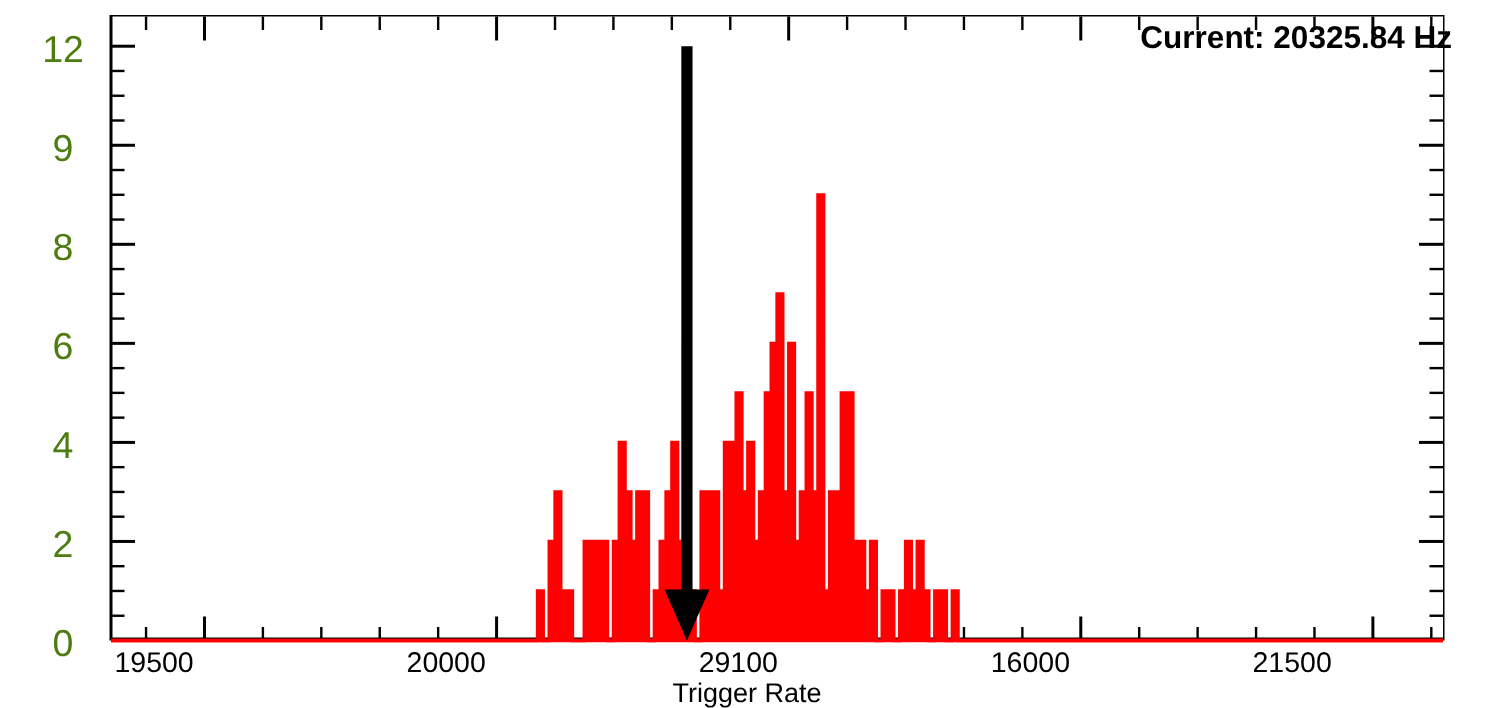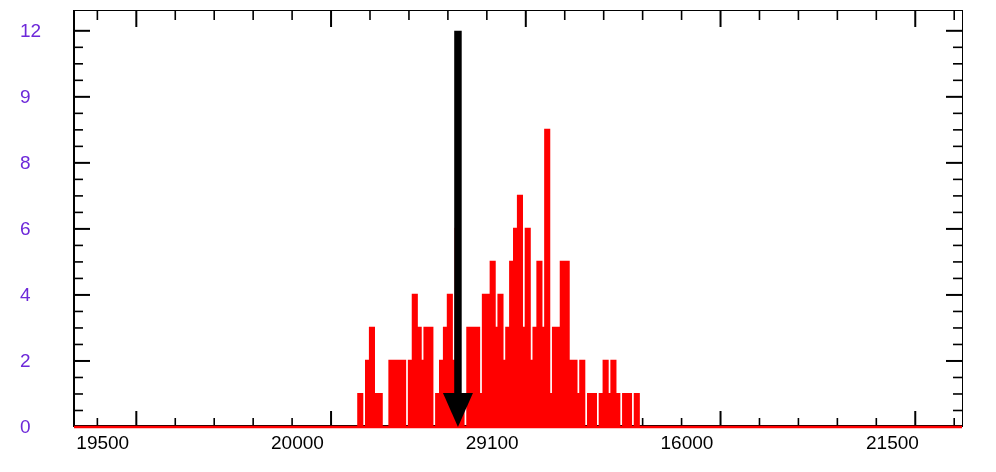--- a/index.html
+++ b/index.html
@@ -8,21 +8,21 @@
 
   .frame{position:absolute;left:73px;top:10px;width:890px;height:417px;
          border-left:2px solid #000;border-top:2px solid #000;
          border-right:2px solid #000;border-bottom:2px solid #000;
          box-sizing:border-box;}
   
   .frame{border-top:1.6px solid #000;border-right:1.6px solid #000;}
 
   svg.plot{position:absolute;left:0;top:0;width:996px;height:472px;}
 
-  .ylab{position:absolute;text-align:left;font-size:19px;color:#6d28d9;
+  .ylab{position:absolute;text-align:center;font-size:25px;color:#4d7c0f;
         font-family:"Liberation Sans",sans-serif;line-height:1;}
   .xlab{position:absolute;text-align:left;font-size:19px;color:#000;
         font-family:"Liberation Sans",sans-serif;line-height:1;}
   .axistitle{position:absolute;font-size:18px;color:#000;text-align:center;
         font-family:"Liberation Sans",sans-serif;}
   .current{position:absolute;right:28px;top:14px;font-size:21px;font-weight:bold;
         color:#000;font-family:"Liberation Sans",sans-serif;white-space:nowrap;}
 </style>
 </head>
 <body>
@@ -151,17 +151,19 @@
       <div class="ylab" style="left: 20px; width: 44px; top: 152.873px;">8</div>
       <div class="ylab" style="left: 20px; width: 44px; top: 86.8413px;">9</div>
       <div class="ylab" style="left: 20px; width: 44px; top: 20.8095px;">12</div>
     </div>
 
   <div id="xlabels">
       <div class="xlab" style="left: 76.3158px; width: 120px; top: 433px;">19500</div>
       <div class="xlab" style="left: 271.053px; width: 120px; top: 433px;">20000</div>
       <div class="xlab" style="left: 465.789px; width: 120px; top: 433px;">29100</div>
       <div class="xlab" style="left: 660.526px; width: 120px; top: 433px;">16000</div>
-      <div class="xlab" style="left: 866px; width: 120px; top: 433px;">21500</div>
+      <div class="xlab" style="left: 835px; width: 120px; top: 433px;">21500</div>
     </div>
 
+  <div class="axistitle" style="left:0;top:452px;width:996px;">Trigger Rate</div>
 
+  <div class="current">Current: 20325.84 Hz</div>
 </div>
 
 </body></html>

